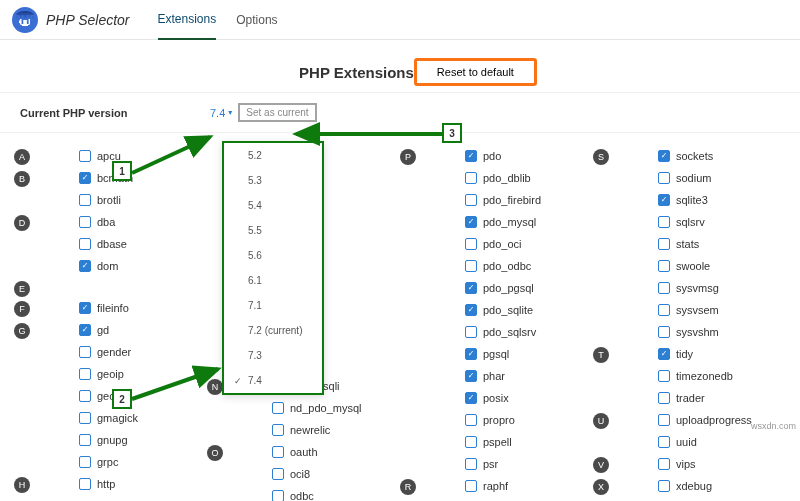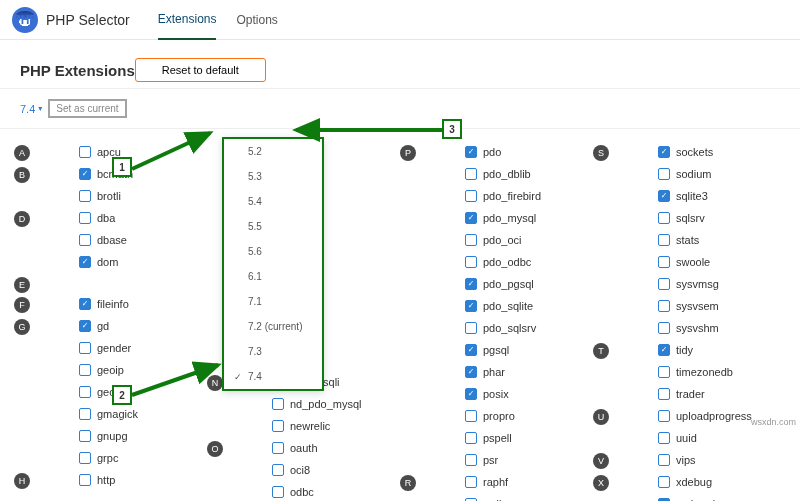--- a/index.html
+++ b/index.html
@@ -1,26 +1,26 @@
 <!DOCTYPE html>
 <html><head>
 <meta charset="utf-8">
 <style>
   * { box-sizing: border-box; margin: 0; padding: 0; }
   body { font-family: -apple-system, BlinkMacSystemFont, "Segoe UI", Arial, sans-serif; font-size: 12px; color: #333; background: #fff; width: 800px; }
   .header { display: flex; align-items: center; height: 40px; border-bottom: 1px solid #e6e6e6; padding: 0 12px; }
   .logo { width: 26px; height: 26px; border-radius: 50%; background: radial-gradient(circle at 50% 50%, #fff 40%, #3b6fd4 42%); display: flex; align-items: center; justify-content: center; color: #3b6fd4; font-size: 12px; font-weight: bold; margin-right: 8px; border: 2px solid #3b6fd4; position: relative; overflow: hidden; }
   .logo::before { content:""; position:absolute; top:2px; left:2px; right:2px; height:8px; border-radius:50% 50% 0 0; background: linear-gradient(#1b3a8a,#3b6fd4); }
   .logo span { position: relative; z-index:1; }
-  .app-title { font-size: 14px; margin-right: 28px; }
+  .app-title { font-size: 14px; margin-right: 28px; font-style: italic; }
   .tab { font-size: 12px; color: #555; margin-right: 20px; padding: 12px 0; cursor: pointer; }
   .tab.active { color: #0c4a6e; border-bottom: 2px solid #14532d; }
-  .page { padding: 18px 20px 6px; display:flex; justify-content:flex-start; align-items:center; }
+  .page { padding: 18px 20px 6px; display:flex; justify-content:center; align-items:center;margin-left:36px; }
   .page h2 { font-size: 15px; font-weight: 600; }
-  .reset-btn { font-size: 11px; border:1px solid #f97316; background:#fff; padding:5px 26px; border-radius:3px; cursor:pointer; }
+  .reset-btn { font-size: 11px; border:3px solid #f97316; background:#fff; padding:5px 20px; border-radius:3px; cursor:pointer; }
   .bar { border-top:1px solid #eee; border-bottom:1px solid #eee; padding:10px 20px; display:flex; align-items:center; font-size:11px; font-weight:600; margin-bottom: 12px; }
   .bar-label { width: 190px; }
   .ver-sel { color:#2d7fd3; font-size:11px; display:flex; align-items:center; gap:3px; margin-right:6px; cursor:pointer; font-weight:normal; }
   .ver-sel::after { content:"▾"; font-size:8px; }
   .set-current { border:2px solid #a3a3a3; color:#888; font-size:10px; padding:2px 6px; font-weight:normal; cursor:pointer; }
   .content { position: relative; display:flex; padding: 0 14px 10px; }
   .col { flex: 1; }
   .grp { display:flex; align-items:flex-start; }
   .grp-letter { width:16px; height:16px; border-radius:50%; background:#4a4a4a; color:#fff; font-size:9px; display:flex; align-items:center; justify-content:center; margin-top:4px; margin-right:6px; flex-shrink:0; }
   .grp-items { display:flex; flex-direction:column;padding-left:43px; }
@@ -46,20 +46,21 @@
   <div class="tab active">Extensions</div>
   <div class="tab">Options</div>
 </div>
 
 <div class="page">
   <h2>PHP Extensions</h2>
   <button class="reset-btn">Reset to default</button>
 </div>
 
 <div class="bar">
+  <div class="bar-label">Current PHP version</div>
   <div class="ver-sel">
       <span>7.4</span>
     </div>
   <div class="set-current">Set as current</div>
 </div>
 
 <div class="content" id="content">
 
   <div class="col">
       <div class="grp">

